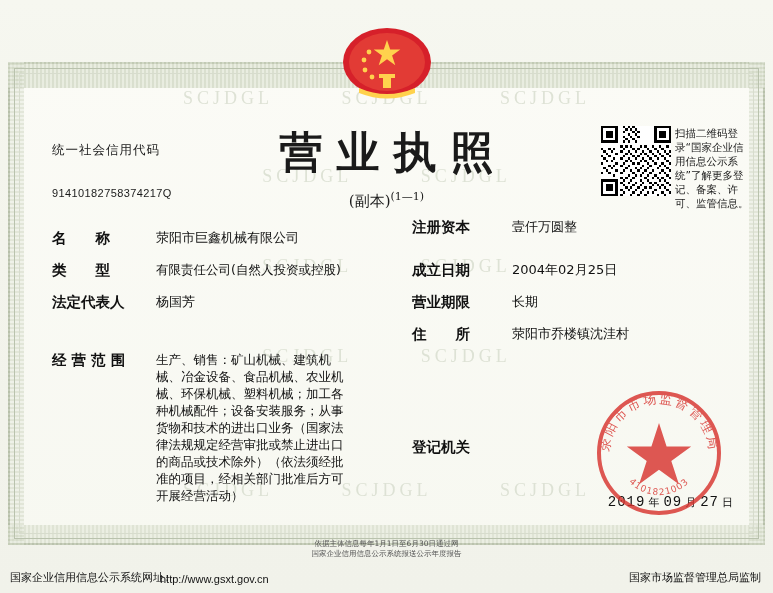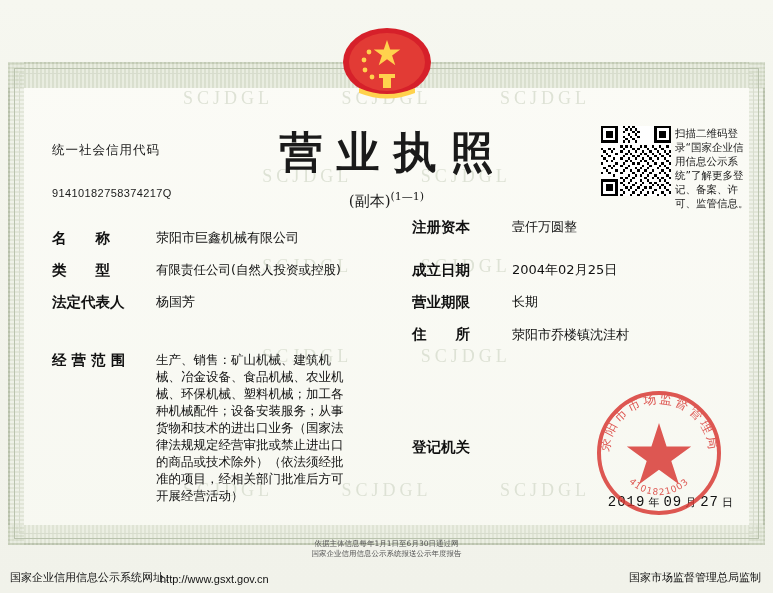--- a/index.html
+++ b/index.html
@@ -151,21 +151,21 @@
   .f-scope{left:52px;top:351px;}
 
   .lbl-w{width:104px;display:inline-block;}
 
   .scope-text{width:188px;}
 
   
   .f-capital{left:412px;top:218px;}
   .f-date{left:412px;top:261px;justify-content:space-between;}
   .f-term{left:412px;top:293px;}
-  .f-addr{left:412px;top:325px;align-items:center;}
+  .f-addr{left:412px;top:325px;}
   .f-org{left:412px;top:438px;}
   .rlbl-w{width:100px;display:inline-block;}
 
   .issuedate{
     position:absolute;right:36px;top:494px;
     font-family:Liberation Mono, monospace;
     font-size:13px;color:#111;z-index:6;letter-spacing:1px;
   }
   .issuedate .d{font-size:14px;}
   .issuedate .u{font-size:11px;margin:0 3px;}

